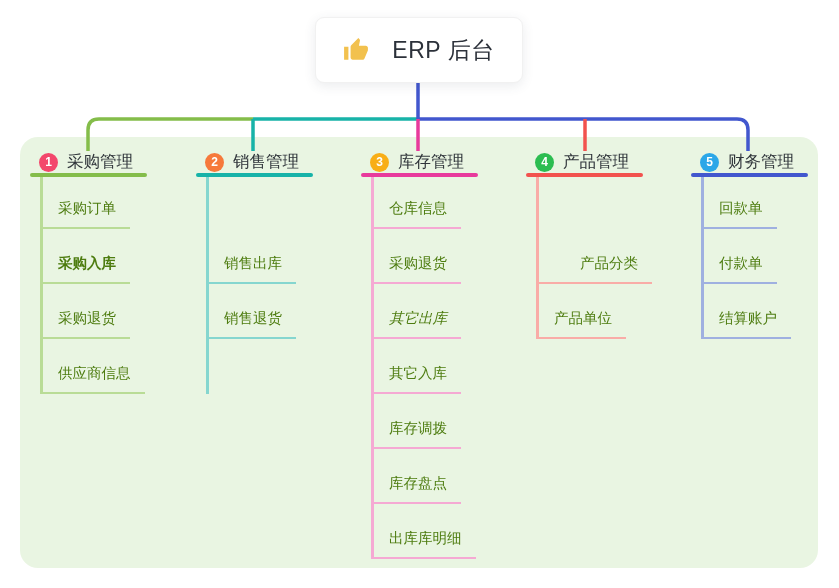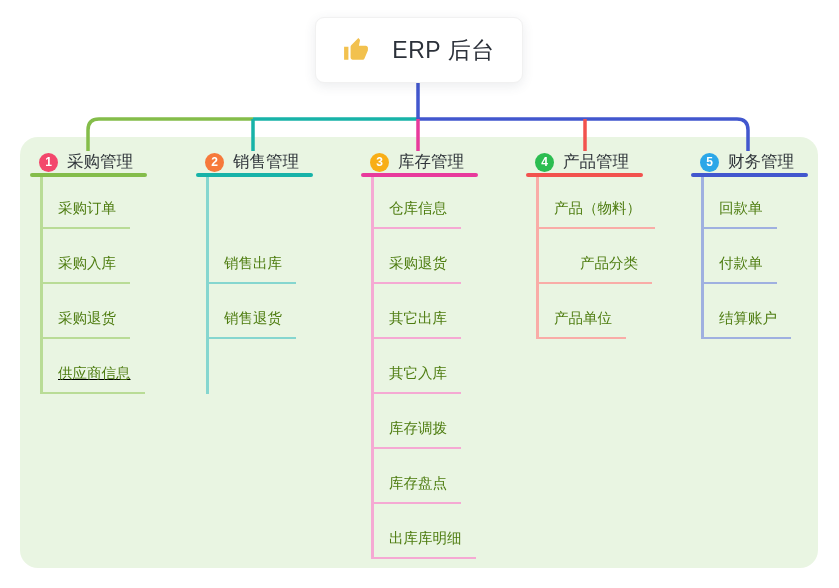--- a/index.html
+++ b/index.html
@@ -54,27 +54,27 @@
   <div class="branch" style="left:30px">
     <div class="branch-head">
       <span class="badge" style="background: rgb(243, 71, 108);">1</span>
       <span class="branch-label">采购管理</span>
     </div>
     <div class="branch-underline" style="background: rgb(132, 189, 74);"></div>
     <div class="branch-spine" style="height: 217px; background: rgb(185, 220, 150);"></div>
     <div class="child" style="top: 51px; border-bottom-color: rgb(185, 220, 150);">
       <span>采购订单</span>
       </div>
-    <div class="child" style="top: 106px; border-bottom-color: rgb(185, 220, 150);">
+    <div class="child" style="top: 106px; border-bottom-color: rgb(185, 220, 150); font-weight: bold;">
       <span>采购入库</span>
       </div>
     <div class="child" style="top: 161px; border-bottom-color: rgb(185, 220, 150);">
       <span>采购退货</span>
       </div>
-    <div class="child" style="top: 216px; border-bottom-color: rgb(185, 220, 150); text-decoration: underline;">
+    <div class="child" style="top: 216px; border-bottom-color: rgb(185, 220, 150);">
       <span>供应商信息</span>
       </div>
   </div>
 
   <div class="branch" style="left:196px">
     <div class="branch-head">
       <span class="badge" style="background: rgb(246, 121, 59);">2</span>
       <span class="branch-label">销售管理</span>
     </div>
     <div class="branch-underline" style="background: rgb(23, 179, 168);"></div>
@@ -93,21 +93,21 @@
       <span class="branch-label">库存管理</span>
     </div>
     <div class="branch-underline" style="background: rgb(232, 58, 156);"></div>
     <div class="branch-spine" style="height: 382px; background: rgb(245, 169, 211);"></div>
     <div class="child" style="top: 51px; border-bottom-color: rgb(245, 169, 211);">
       <span>仓库信息</span>
       </div>
     <div class="child" style="top: 106px; border-bottom-color: rgb(245, 169, 211);">
       <span>采购退货</span>
       </div>
-    <div class="child" style="top: 161px; border-bottom-color: rgb(245, 169, 211);">
+    <div class="child" style="top: 161px; border-bottom-color: rgb(245, 169, 211); font-style: italic;">
       <span>其它出库</span>
       </div>
     <div class="child" style="top: 216px; border-bottom-color: rgb(245, 169, 211);">
       <span>其它入库</span>
       </div>
     <div class="child" style="top: 271px; border-bottom-color: rgb(245, 169, 211);">
       <span>库存调拨</span>
       </div>
     <div class="child" style="top: 326px; border-bottom-color: rgb(245, 169, 211);">
       <span>库存盘点</span>
@@ -117,23 +117,20 @@
       </div>
   </div>
 
   <div class="branch" style="left:526px">
     <div class="branch-head">
       <span class="badge" style="background: rgb(44, 189, 81);">4</span>
       <span class="branch-label">产品管理</span>
     </div>
     <div class="branch-underline" style="background: rgb(242, 82, 78);"></div>
     <div class="branch-spine" style="height: 162px; background: rgb(249, 172, 167);"></div>
-    <div class="child" style="top: 51px; border-bottom-color: rgb(249, 172, 167);">
-      <span>产品（物料）</span>
-      </div>
     <div class="child" style="top: 106px; border-bottom-color: rgb(249, 172, 167); padding-left: 44px;">
       <span>产品分类</span>
       </div>
     <div class="child" style="top: 161px; border-bottom-color: rgb(249, 172, 167);">
       <span>产品单位</span>
       </div>
   </div>
 
   <div class="branch" style="left:691px">
     <div class="branch-head">

